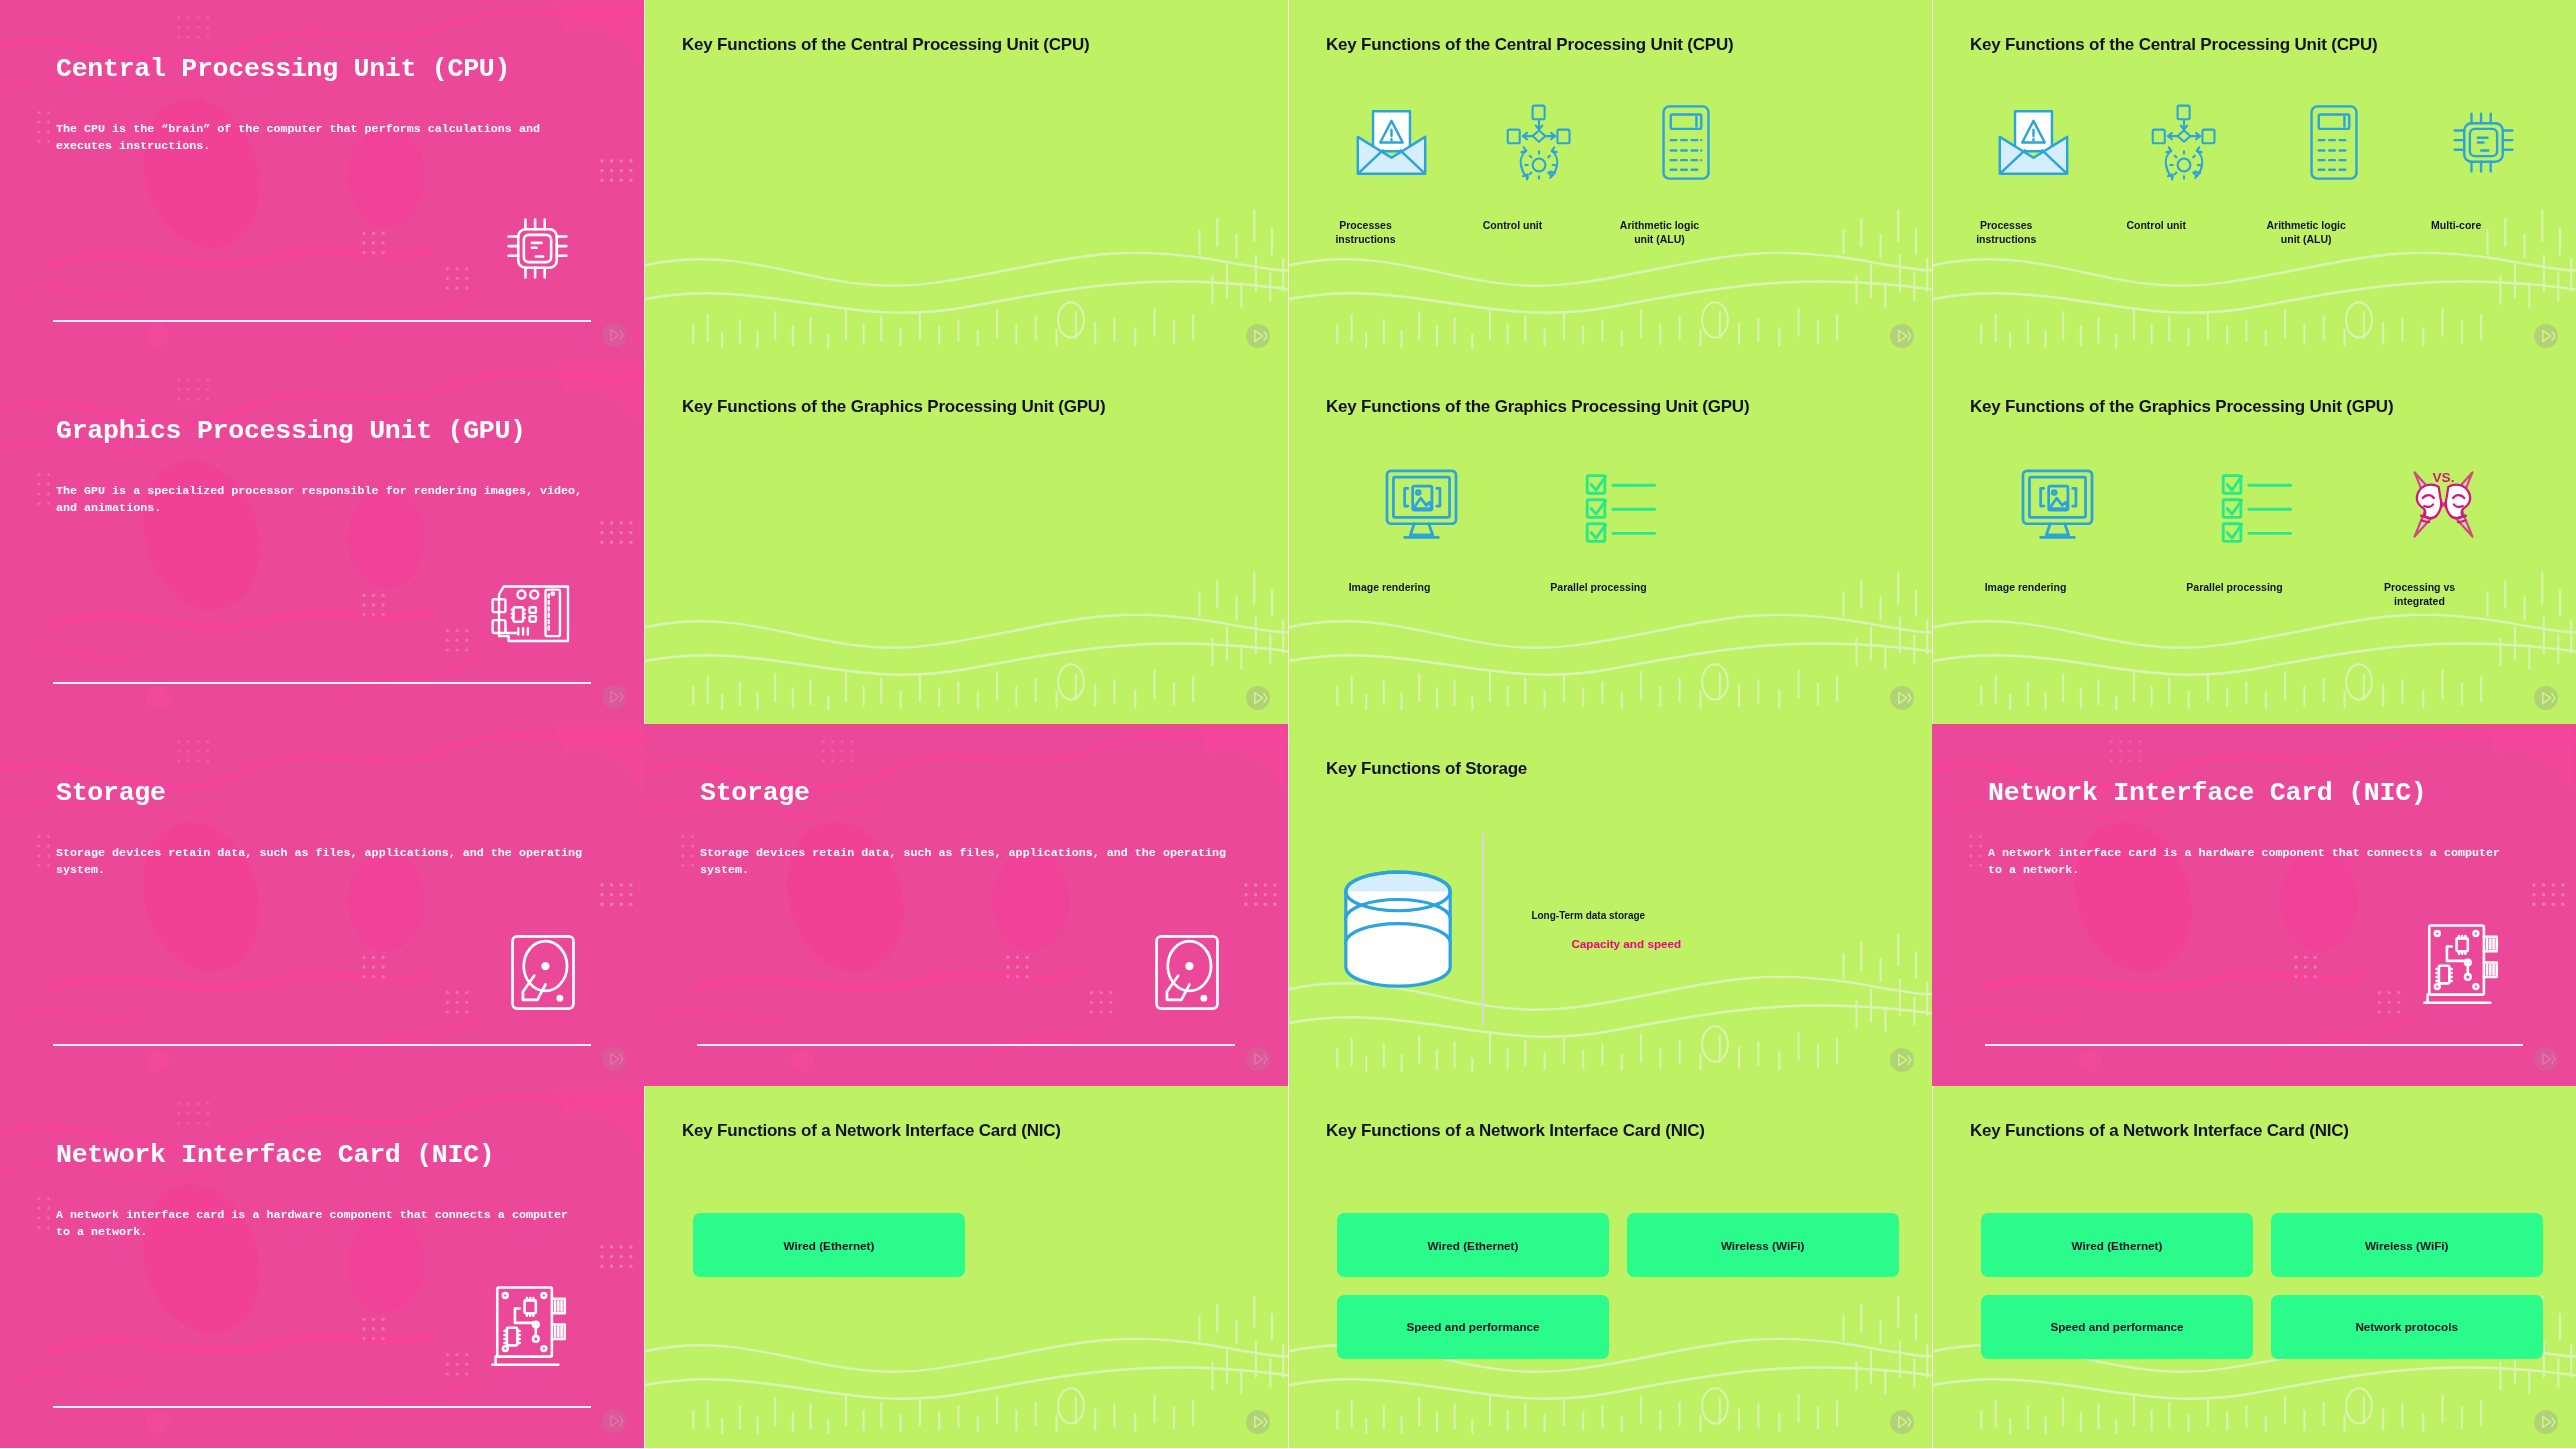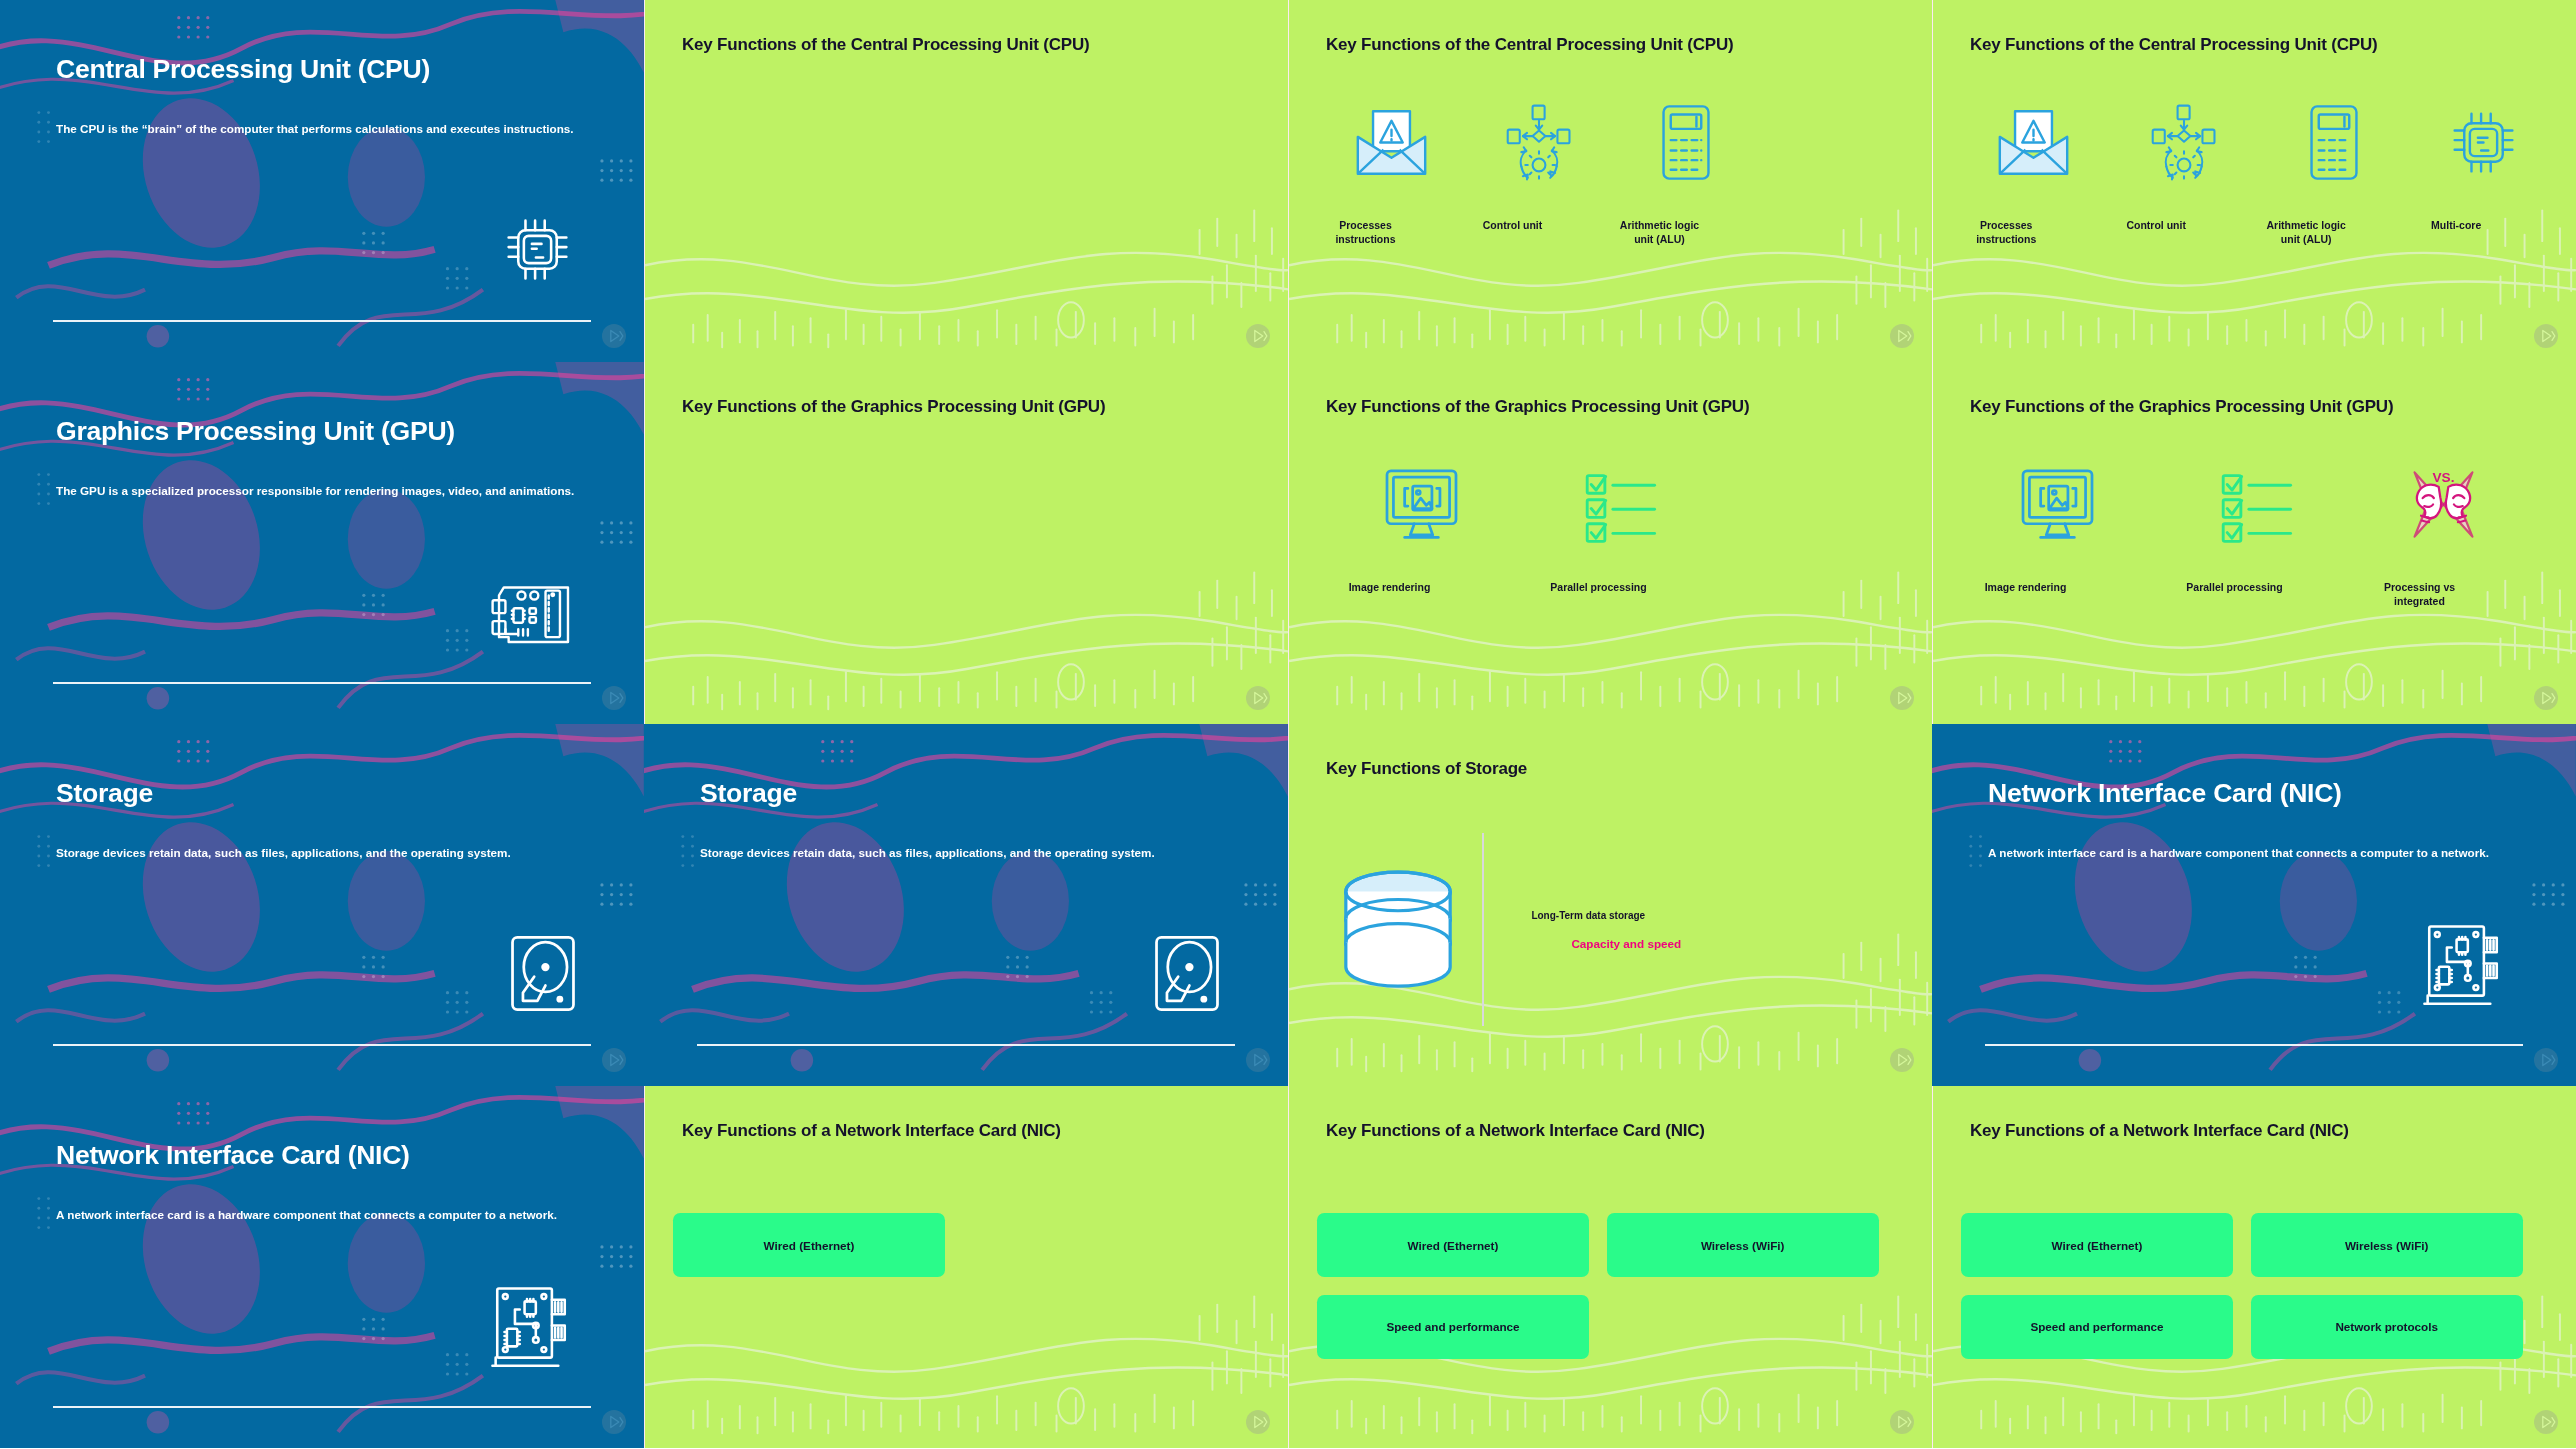--- a/index.html
+++ b/index.html
@@ -5,21 +5,21 @@
   * { margin:0; padding:0; box-sizing:border-box; }
   html,body { width:2576px; height:1449px; overflow:hidden; background:#ffffff;
               font-family:"Liberation Sans", sans-serif; }
   #grid { width:2576px; height:1449px; display:grid;
           grid-template-columns:repeat(4,644px);
           grid-template-rows:repeat(4,362px); }
 
   .slide { position:relative; width:644px; height:362px; overflow:hidden; }
 
   
-  .pink { background:#0369a1; }
+  .pink { background:#ec4899;font-family:Liberation Mono, monospace; }
   .pink .blobs { position:absolute; inset:0; overflow:hidden; pointer-events:none; }
   .pink .blobs svg { position:absolute; inset:0; width:644px; height:362px; }
   .pink .title {
       position:absolute; left:56px; top:55px; width:547px;
       font-size:26.6px; font-weight:800; color:#ffffff; letter-spacing:-0.3px;
       line-height:1.12;
   }
   .pink .desc {
       position:absolute; left:56px; top:121px; width:531px;
       font-size:11.7px; font-weight:700; color:#ffffff; line-height:1.45;
@@ -53,21 +53,21 @@
   
   .storage-body { position:absolute; left:32px; top:105px; right:24px; height:201px;
                   display:flex; align-items:center; }
   .storage-body .dbwrap { width:153px; display:flex; justify-content:center; }
   .storage-body .vline { width:2.4px; height:193px; background:#D8D8DC; margin:0 0 0 8px; }
   .storage-body .labels { margin-left:47px; }
   .storage-body .labels .l1 { font-size:10px; font-weight:700; color:#14122B; }
   .storage-body .labels .l2 { font-size:11.7px; font-weight:800; color:#F0027F; margin-top:16px;margin-left:40px; }
 
   
-  .tiles { position:absolute; left:28px; top:127px; right:34px;
+  .tiles { position:absolute; left:48px; top:127px; right:34px;
            display:grid; grid-template-columns:272px 272px; grid-template-rows:64px 64px;
            gap:17.7px 17.7px; }
   .tile { background:#2AFB8A; border-radius:7.2px;
           display:flex; align-items:center; justify-content:center;
           font-size:11.7px; font-weight:700; color:#14122B; }
   .tile.hidden { visibility:hidden; }
 </style>
 </head>
 <body>
 

